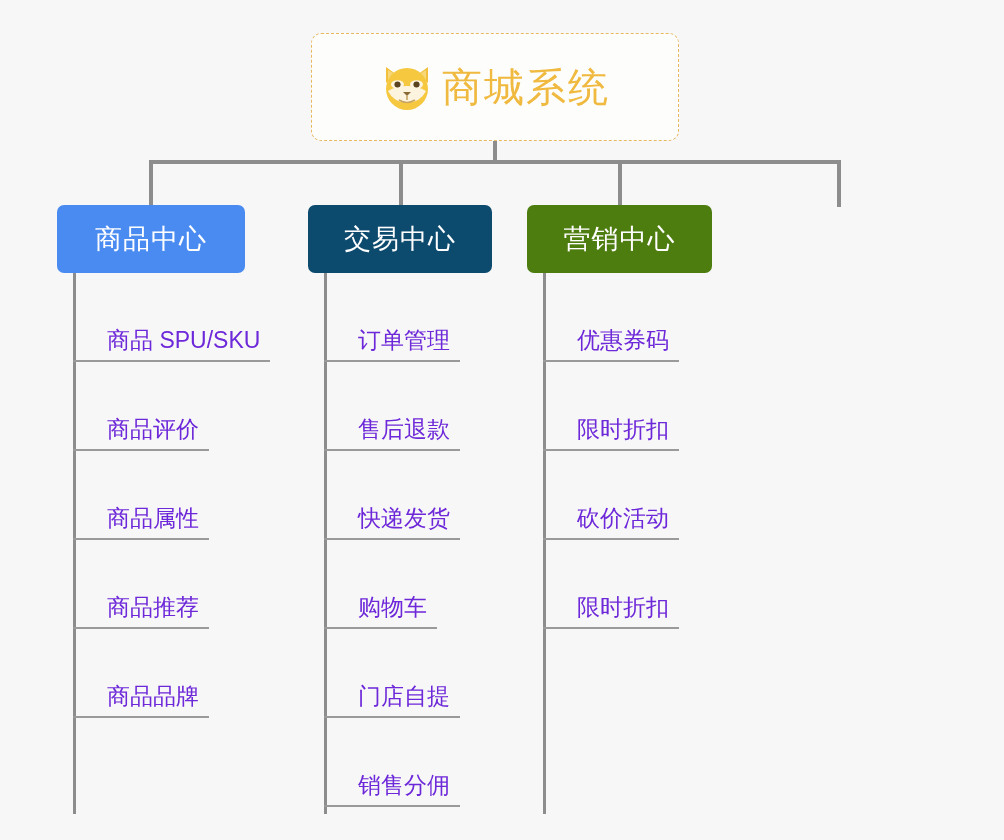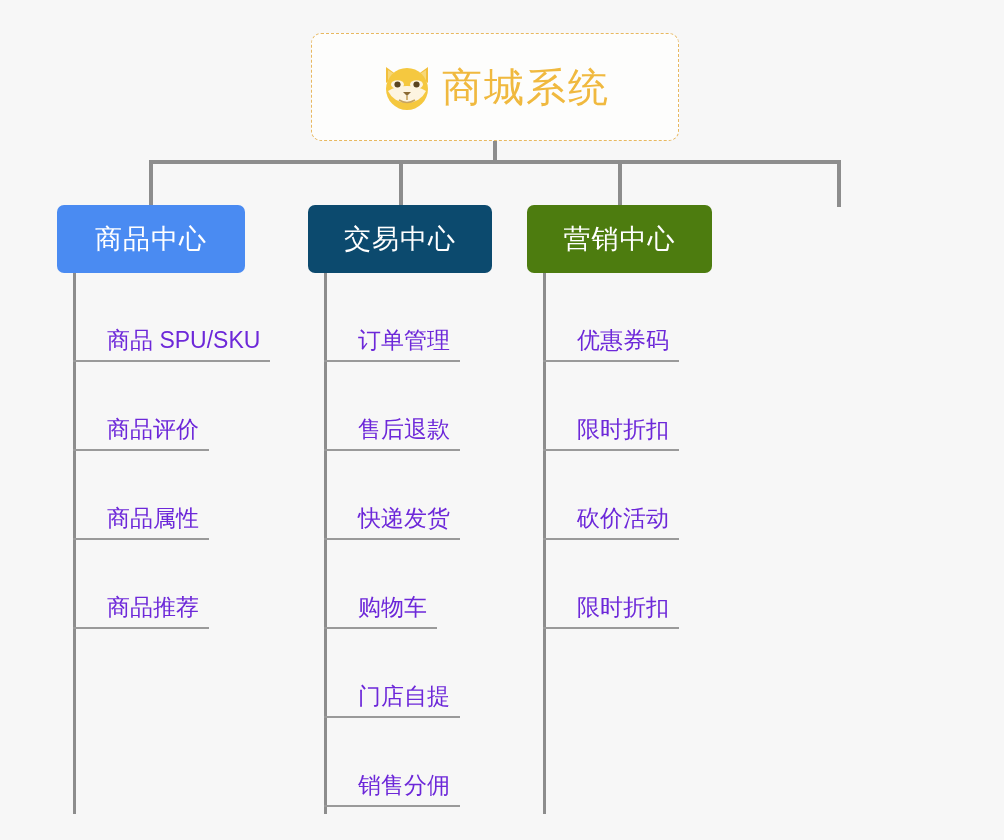--- a/index.html
+++ b/index.html
@@ -150,20 +150,23 @@
         </li>
       <li class="leaf">
           <span class="leaf-inner">商品评价</span>
         </li>
       <li class="leaf">
           <span class="leaf-inner">商品属性</span>
         </li>
       <li class="leaf">
           <span class="leaf-inner">商品推荐</span>
         </li>
+      <li class="leaf">
+          <span class="leaf-inner">商品品牌</span>
+        </li>
     </ul>
   </div>
 
   <div class="branch" style="left:308px; width:184px;">
     <div class="branch-header" style="background:#0c4a6e; width:184px;">
       <span>交易中心</span>
     </div>
     <div class="trunk" style="height:541px;"></div>
     <ul class="leaf-list">
       <li class="leaf">

